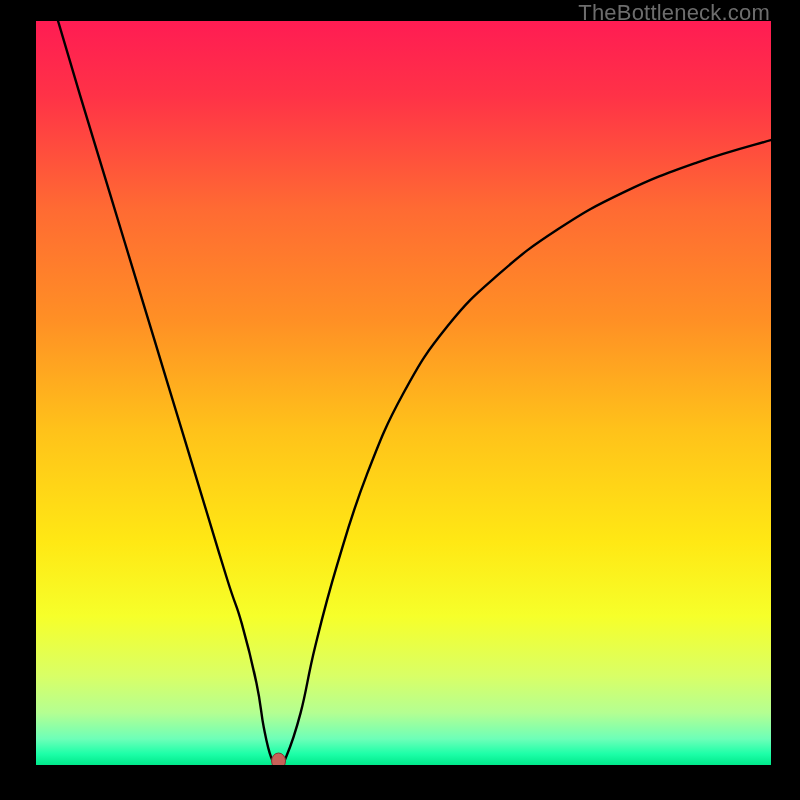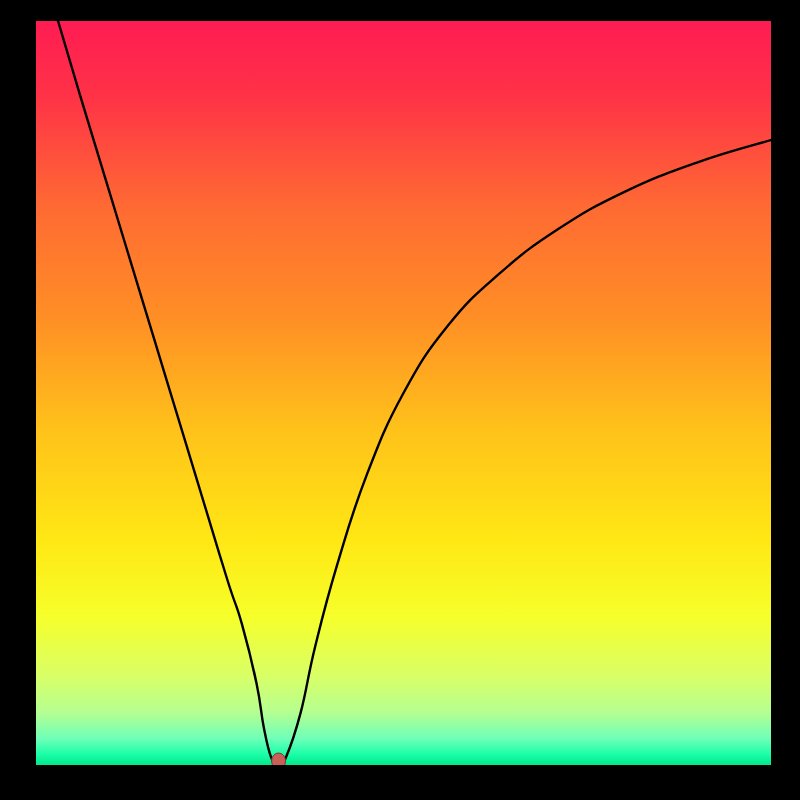--- a/index.html
+++ b/index.html
@@ -36,20 +36,21 @@
     letter-spacing: 0.2px;
     user-select: none;
   }
   svg { display: block; }
 </style>
 </head>
 <body>
 
 <div class="frame">
 
+  <div class="watermark">TheBottleneck.com</div>
 
   <div class="plot-area">
     <svg id="chart-svg" width="735" height="744" viewBox="0 0 735 744" preserveAspectRatio="none">
       <defs>
         <linearGradient id="bg-grad" x1="0" y1="0" x2="0" y2="1">
             <stop offset="0%" stop-color="#ff1c53"></stop>
             <stop offset="10%" stop-color="#ff3247"></stop>
             <stop offset="25%" stop-color="#ff6a33"></stop>
             <stop offset="40%" stop-color="#ff8f25"></stop>
             <stop offset="55.00000000000001%" stop-color="#ffc21a"></stop>

